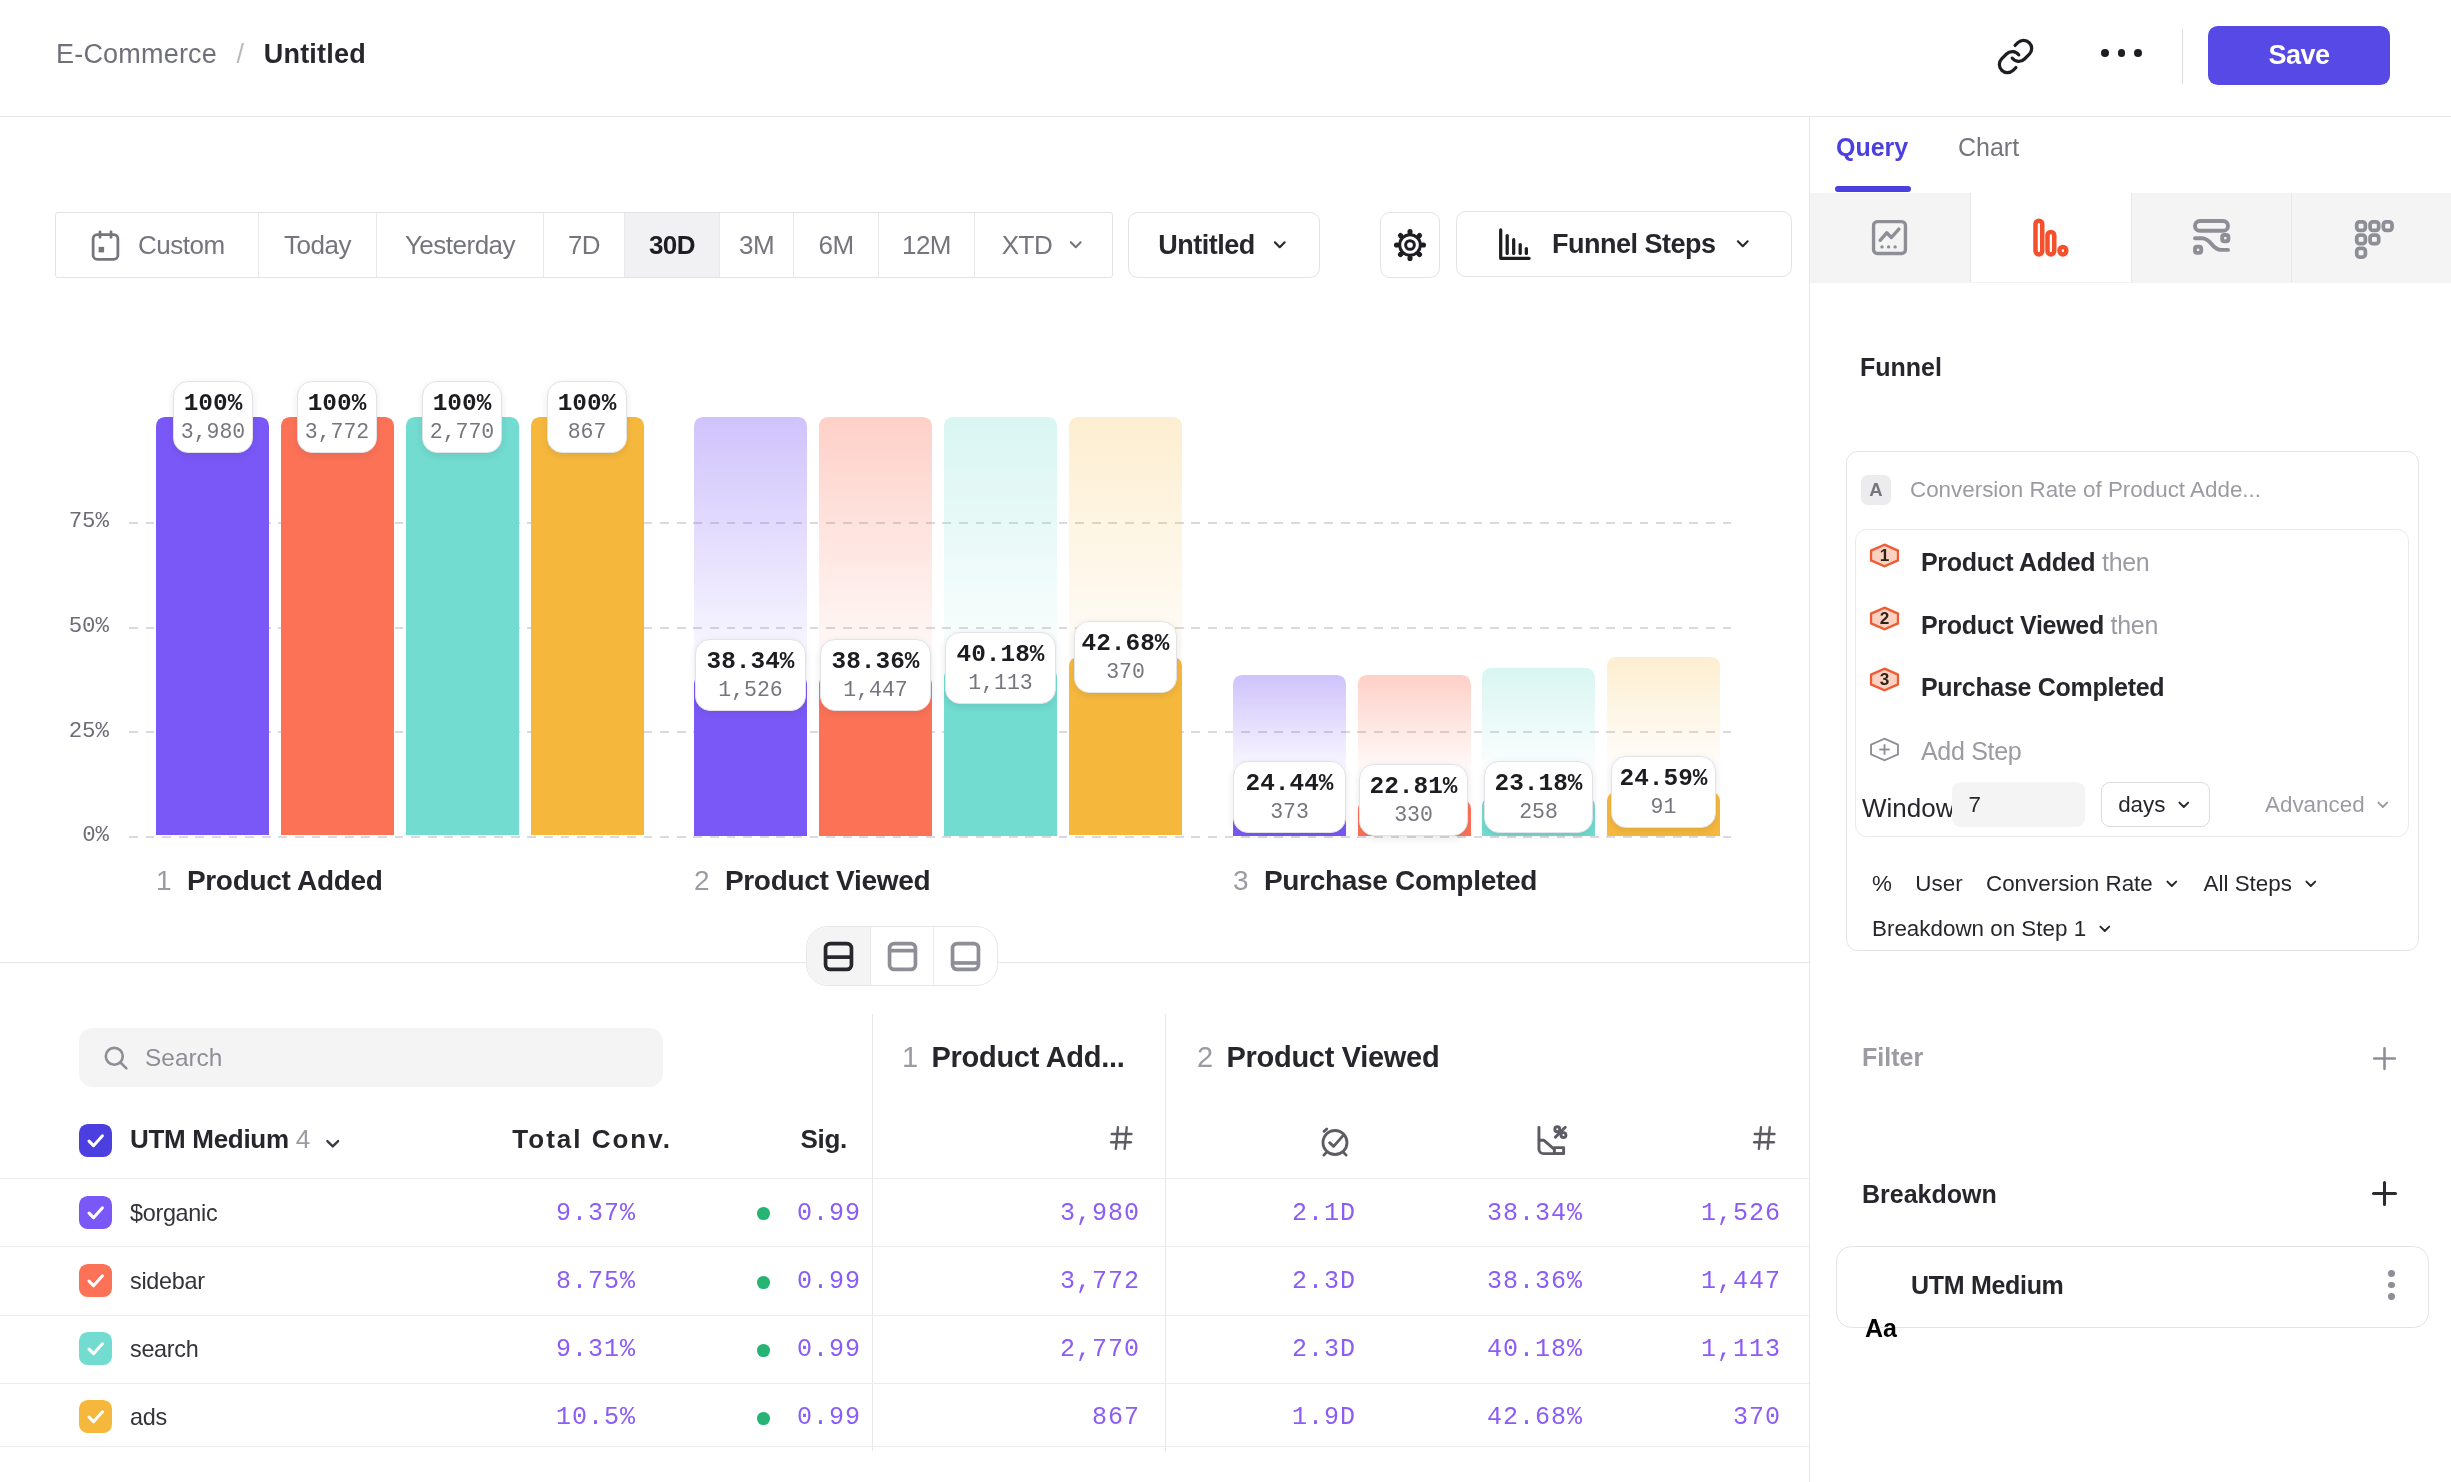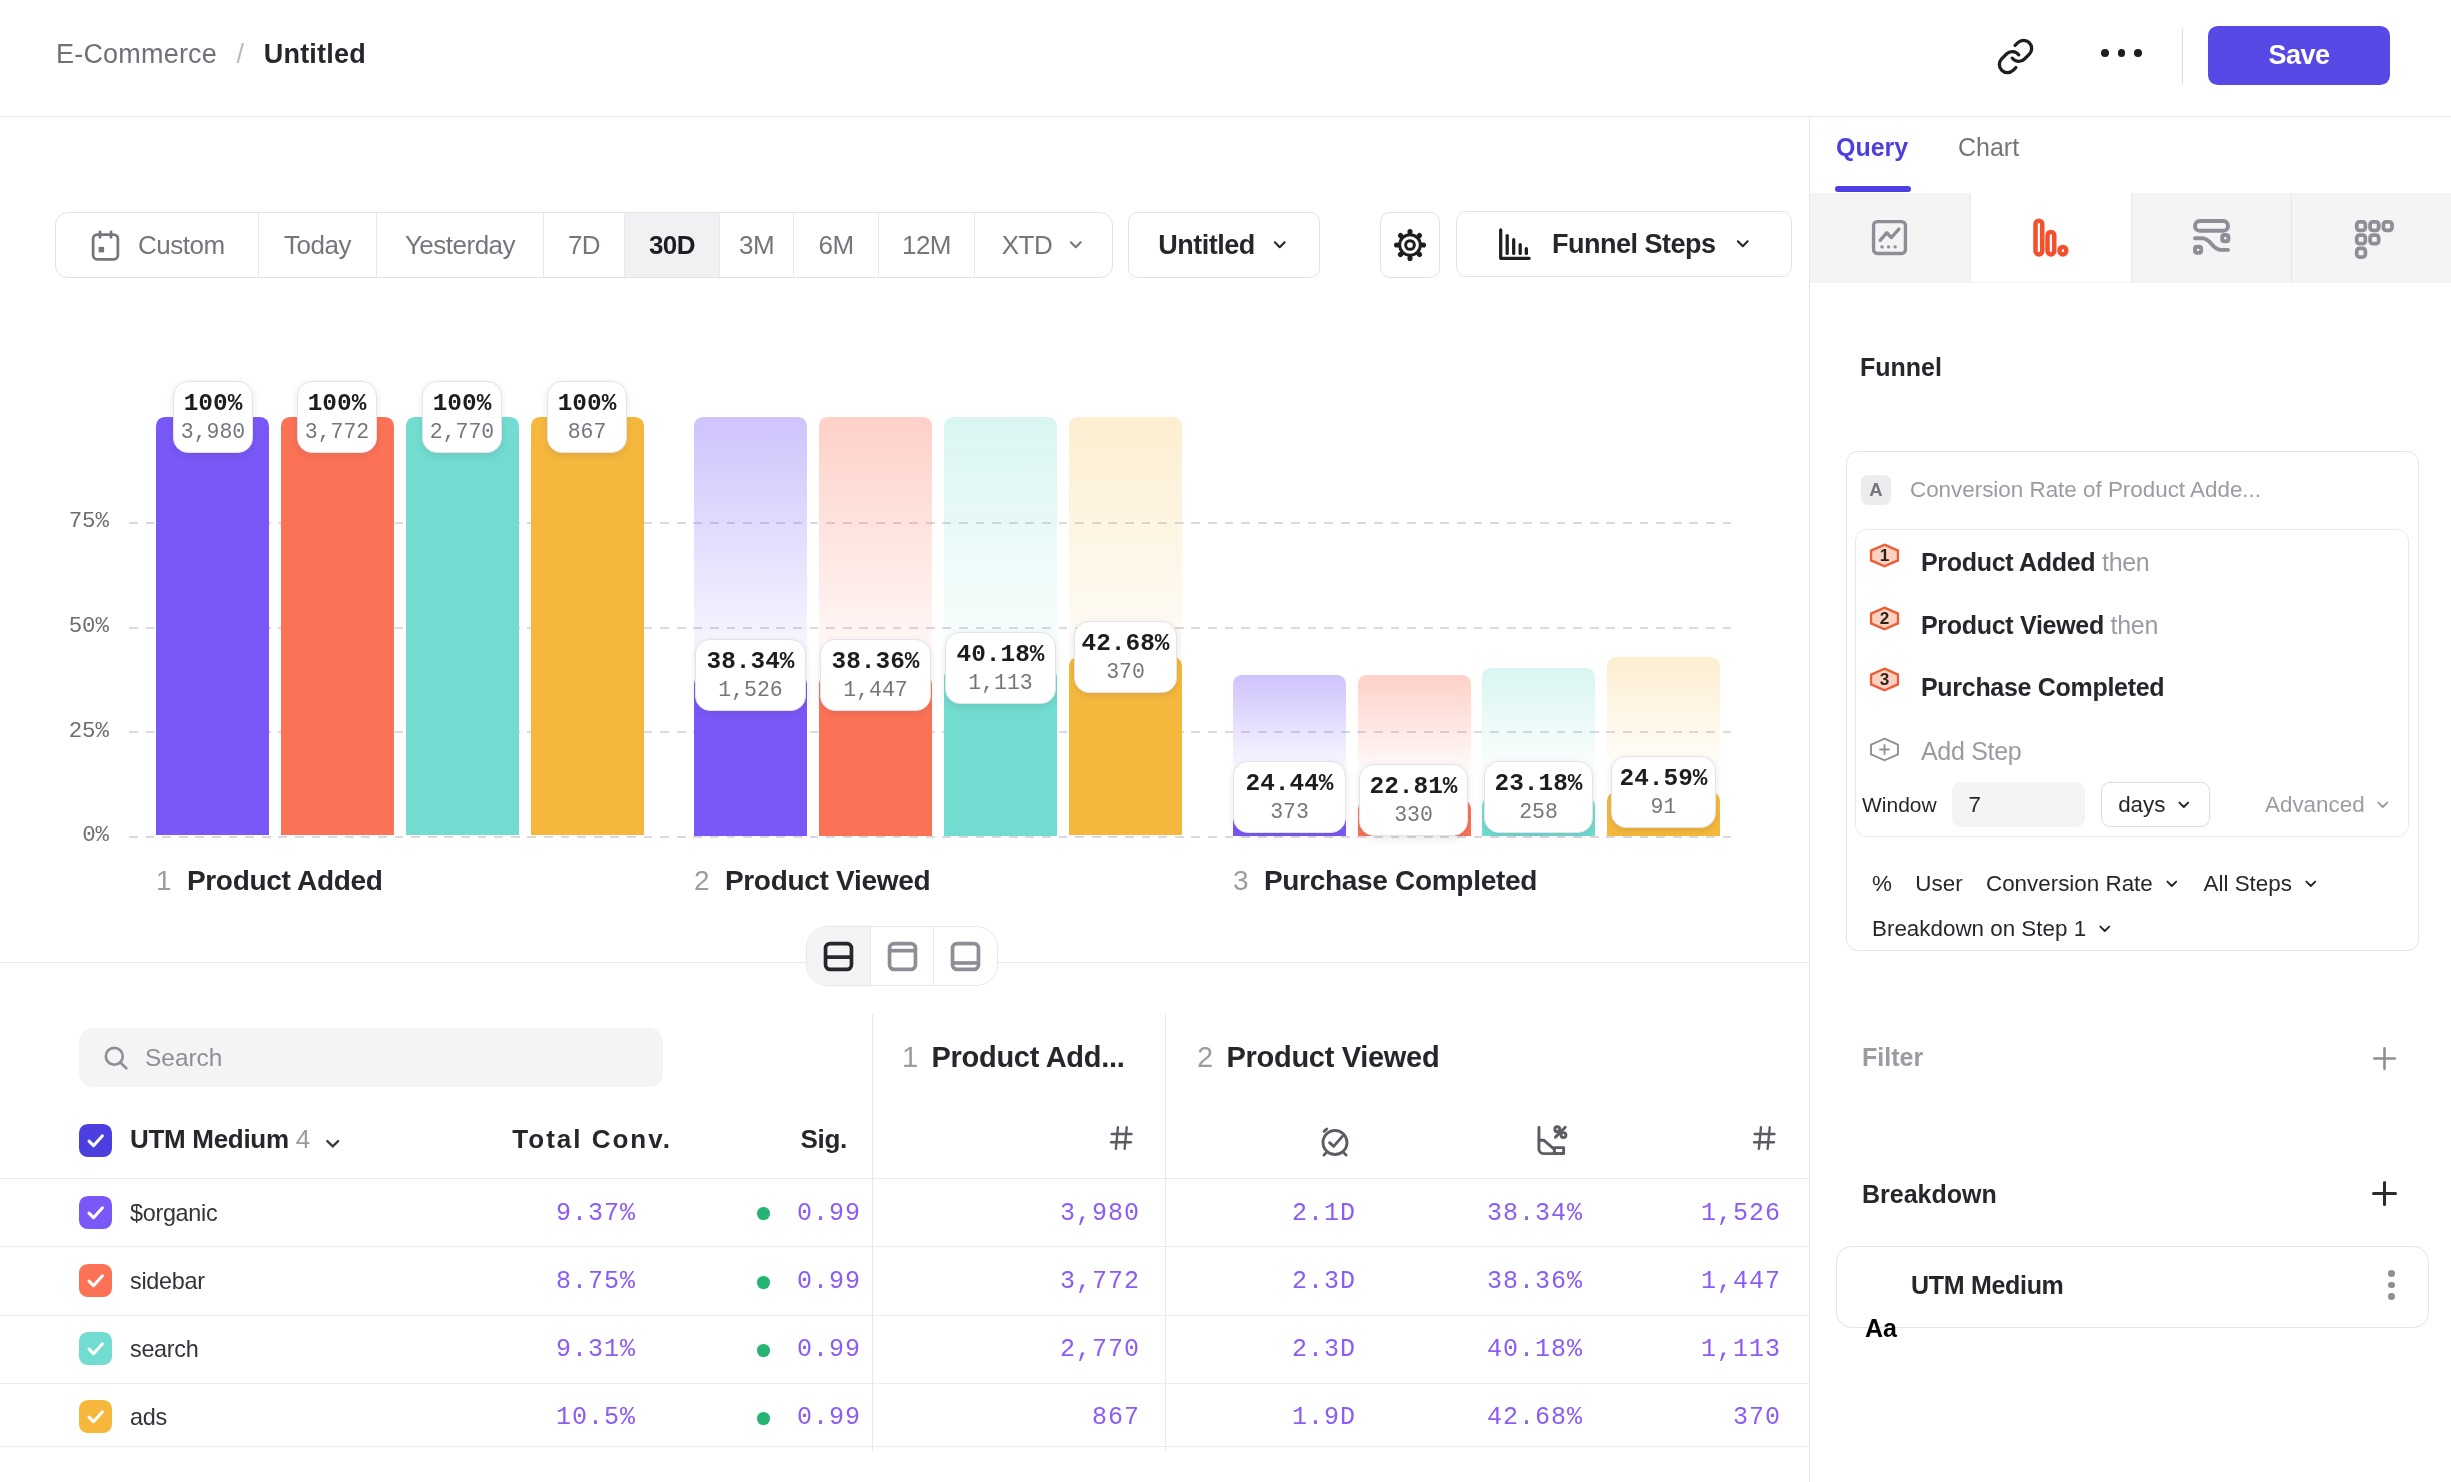--- a/index.html
+++ b/index.html
@@ -14,21 +14,21 @@
 
 
 #crumb { left:56px; top:39px; font-size:27px; color:#70707a; letter-spacing:0.2px; }
 #crumb .sep { color:#b9b9c0; margin:0 19.5px; }
 #crumb .cur { color:#26262c; font-weight:700; }
 #topline { left:0; top:116px; width:2452px; height:1px; background:#e7e7ea; }
 #savebtn { left:2208px; top:26px; width:182px; height:59px; background:#5649e5; border-radius:9.8px; color:#fff; font-size:27px; font-weight:700; letter-spacing:-0.5px; display:flex; align-items:center; justify-content:center; }
 #hsep { left:2182px; top:29px; width:1px; height:55px; background:#dcdce0; }
 
 
-.seg-wrap { left:55px; top:212px; width:1058px; height:66px; border:1px solid #e3e3e7; border-radius:13px; display:flex; }
+.seg-wrap { left:55px; top:212px; width:1058px; height:66px; border:1px solid #e3e3e7; border-radius:3px; display:flex; }
 .seg { display:flex; align-items:center; justify-content:center; font-size:26px; color:#75757e; letter-spacing:-0.5px; border-right:1px solid #e9e9ec; }
 .seg:last-child { border-right:none; }
 .seg.sel { background:#f1f1f3; color:#1d1d22; font-weight:700; }
 .btn { border:1px solid #e3e3e7; border-radius:9.8px; display:flex; align-items:center; justify-content:center; color:#26262c; font-size:27px; font-weight:700; letter-spacing:-0.5px; background:#fff; }
 
 
 .legend { left:0; top:322px; width:1777px; display:flex; justify-content:center; gap:35px; font-size:21.5px; color:#6d6d76; }
 .legend .it { display:flex; align-items:center; gap:10.7px; }
 .legend .sq { width:16.6px; height:16.6px; border-radius:3.9px; }
 .gl { left:129px; width:1607px; height:2px; background:repeating-linear-gradient(90deg,#d9d9df 0 8.8px,rgba(0,0,0,0) 8.8px 16.6px); }
@@ -443,21 +443,21 @@
     </svg>
   <div class="steptxt" style="left:1921px;top:673px">Purchase Completed</div>
 
   <svg class="hex" style="left:1868px;top:737px" width="33" height="25" viewBox="0 0 31 24">
       <path d="M15.5 1.6 L28.4 7.3 V16.7 L15.5 22.4 L2.6 16.7 V7.3 Z" fill="none" stroke="#8e8e97" stroke-width="1.8"></path>
       <line x1="15.5" y1="7" x2="15.5" y2="17" stroke="#8e8e97" stroke-width="1.8"></line>
       <line x1="10.5" y1="12" x2="20.5" y2="12" stroke="#8e8e97" stroke-width="1.8"></line>
     </svg>
   <div class="steptxt" style="left:1921px;top:737px;color:#9b9ba3;font-weight:400">Add Step</div>
 
-  <div class="sb-txt" style="left:1862px;top:793px;font-size:21px">Window</div>
+  <div class="sb-txt" style="left:1862px;top:793px;font-size:26px">Window</div>
   <div class="abs" style="left:1952px;top:782px;width:133px;height:45px;background:#f4f4f5;border-radius:8.8px;display:flex;align-items:center;font-size:22.4px;color:#26262c">
       <span style="margin-left:16.6px">7</span>
     </div>
   <div class="abs" style="left:2101px;top:782px;width:109px;height:45px;background:#fff;border:1px solid #dcdce0;border-radius:8.8px;display:flex;align-items:center;justify-content:center;gap:9.8px;font-size:22.4px;color:#26262c">
       <span>days</span>
       <svg width="17.6" height="17.6" viewBox="0 0 24 24" fill="none" stroke="#26262c" stroke-width="2.6" stroke-linecap="round" stroke-linejoin="round">
         <polyline points="6 9 12 15 18 9"></polyline>
       </svg>
     </div>
   <div class="abs row" style="left:2265px;top:792px;gap:9.8px;font-size:22.4px;color:#9b9ba3">

